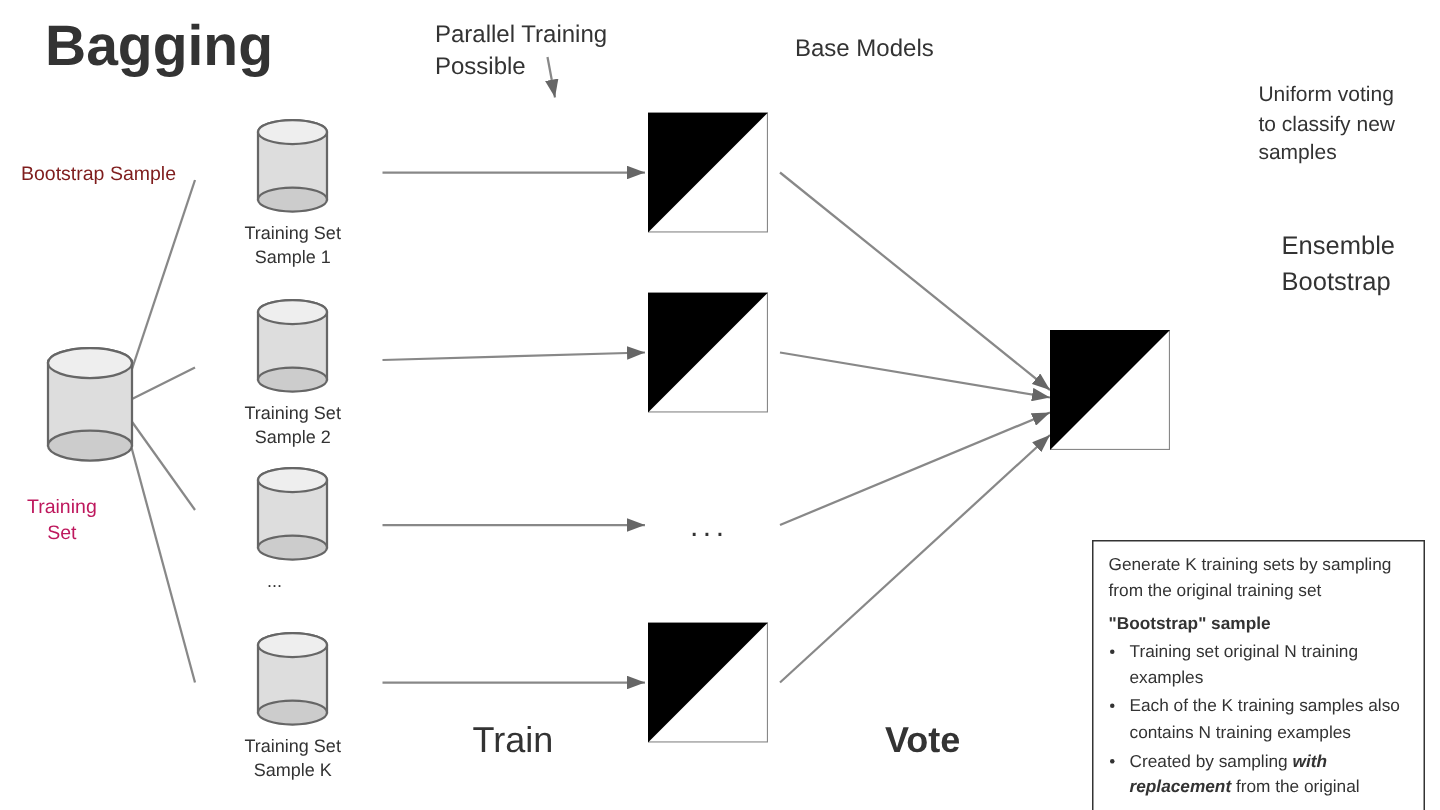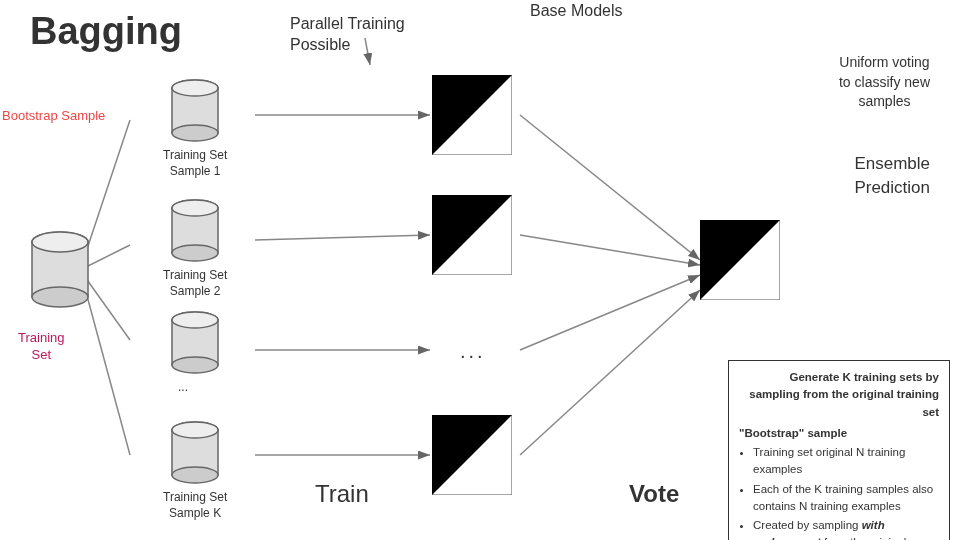--- a/index.html
+++ b/index.html
@@ -33,55 +33,55 @@
       position: absolute;
       top: 14px;
       left: 290px;
       font-size: 16px;
       color: #333;
       line-height: 1.3;
     }
 
     .title-base-models {
       position: absolute;
-      top: 2px;
+      top: 24px;
       left: 530px;
       font-size: 16px;
       color: #333;
     }
 
     
     .uniform-voting {
       position: absolute;
       top: 53px;
       right: 30px;
       font-size: 14px;
       color: #333;
-      text-align: center;
+      text-align: left;
       line-height: 1.4;
     }
 
     
     .ensemble-prediction {
       position: absolute;
       top: 152px;
       right: 30px;
       font-size: 17px;
       color: #333;
       text-align: left;
       line-height: 1.4;
     }
 
     
     .bootstrap-label {
       position: absolute;
       top: 108px;
-      left: 2px;
+      left: 14px;
       font-size: 13px;
-      color: #ef4444;
+      color: #7f1d1d;
       line-height: 1.3;
     }
 
     
     .training-set-label {
       position: absolute;
       top: 330px;
       left: 18px;
       font-size: 13px;
       color: #be185d;
@@ -106,21 +106,21 @@
       left: 315px;
       font-size: 24px;
       color: #333;
       font-weight: normal;
     }
 
     
     .vote-label {
       position: absolute;
       bottom: 32px;
-      left: 629px;
+      left: 590px;
       font-size: 24px;
       color: #333;
       font-weight: bold;
     }
 
     
     .arrows-svg {
       position: absolute;
       top: 0;
       left: 0;
@@ -133,22 +133,22 @@
     .info-box {
       position: absolute;
       border: 1.5px solid #333;
       background: #fff;
       padding: 8px 10px;
       font-size: 11.5px;
       color: #333;
       line-height: 1.5;
     }
     .info-box .info-title {
-      font-weight: bold;
-      text-align: right;
+      font-weight: normal;
+      text-align: left;
       margin-bottom: 4px;
     }
     .info-box .info-subtitle {
       font-weight: bold;
       margin-bottom: 2px;
     }
     .info-box ul {
       padding-left: 14px;
       margin-bottom: 4px;
     }
@@ -193,21 +193,21 @@
   <div class="title-base-models">Base Models</div>
 
   <div class="uniform-voting">
     <div>Uniform voting</div>
     <div>to classify new</div>
     <div>samples</div>
   </div>
 
   <div class="ensemble-prediction">
     <div>Ensemble</div>
-    <div>Prediction</div>
+    <div>Bootstrap</div>
   </div>
 
   <div class="bootstrap-label">Bootstrap Sample</div>
 
   <div class="training-set-label">
     <span style="white-space:pre-line;">Training
 Set</span>
   </div>
 
   <div class="train-label">Train</div>

